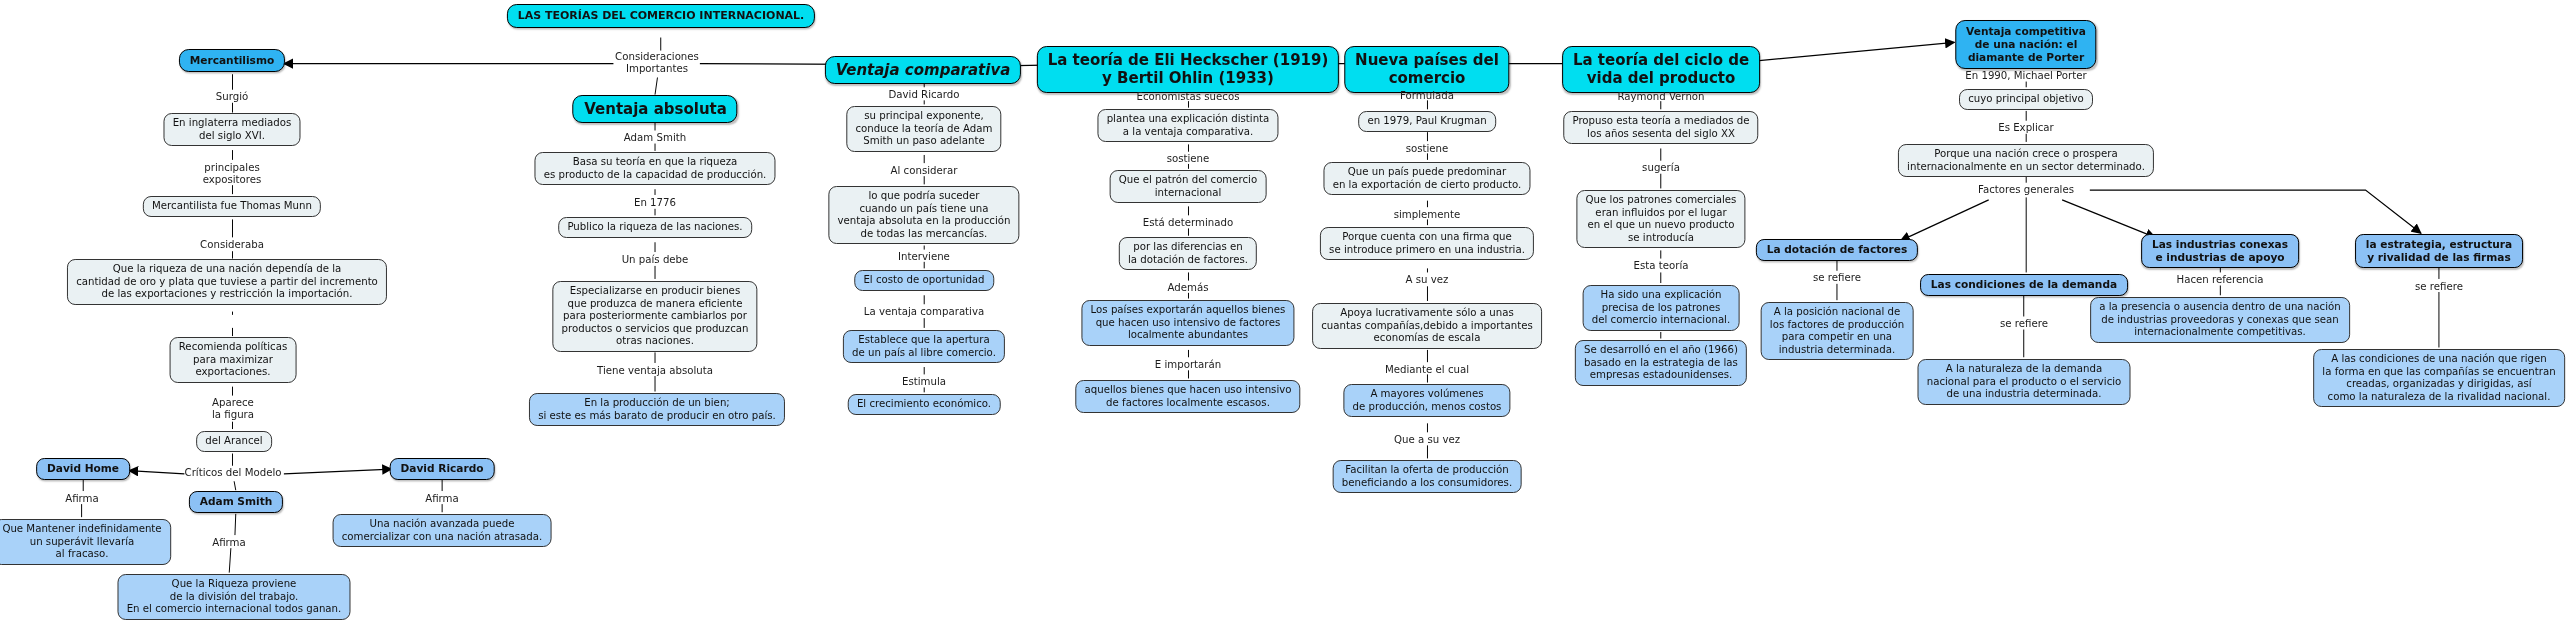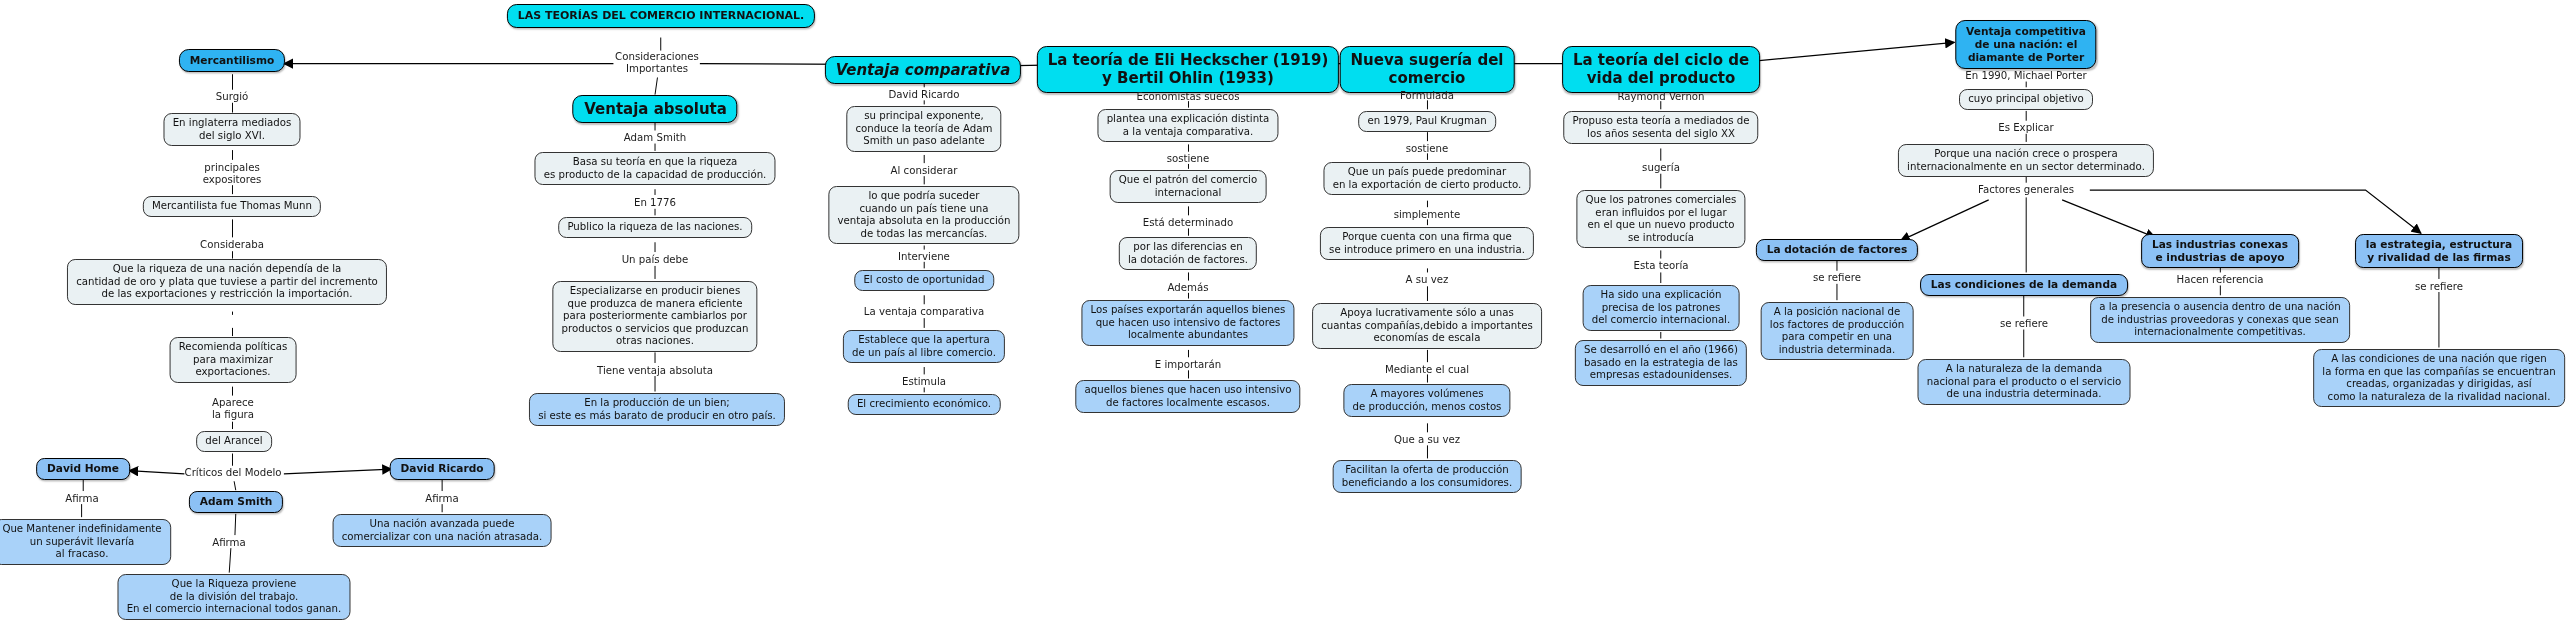--- a/index.html
+++ b/index.html
@@ -216,21 +216,21 @@
   <div class="node gray" style="left:1188px;top:237px;">por las diferencias en
 la dotación de factores.</div>
   <div class="lbl" style="left:1188px;top:282px;">Además</div>
   <div class="node blue" style="left:1188px;top:300px;">Los países exportarán aquellos bienes
 que hacen uso intensivo de factores
 localmente abundantes</div>
   <div class="lbl" style="left:1188px;top:359px;">E importarán</div>
   <div class="node blue" style="left:1188px;top:380px;">aquellos bienes que hacen uso intensivo
 de factores localmente escasos.</div>
 
-  <div class="node topic" style="left:1427px;top:46px;">Nueva sugería del
+  <div class="node topic" style="left:1427px;top:46px;">Nueva países del
 comercio</div>
   <div class="lbl" style="left:1427px;top:90px;">Formulada</div>
   <div class="node gray" style="left:1427px;top:111px;">en 1979, Paul Krugman</div>
   <div class="lbl" style="left:1427px;top:143px;">sostiene</div>
   <div class="node gray" style="left:1427px;top:162px;">Que un país puede predominar
 en la exportación de cierto producto.</div>
   <div class="lbl" style="left:1427px;top:209px;">simplemente</div>
   <div class="node gray" style="left:1427px;top:227px;">Porque cuenta con una firma que
 se introduce primero en una industria.</div>
   <div class="lbl" style="left:1427px;top:274px;">A su vez</div>
@@ -272,21 +272,21 @@
 internacionalmente en un sector determinado.</div>
   <div class="lbl" style="left:2026px;top:184px;">Factores generales</div>
 
   <div class="node person" style="left:1837px;top:239px;">La dotación de factores</div>
   <div class="lbl" style="left:1837px;top:272px;">se refiere</div>
   <div class="node blue" style="left:1837px;top:302px;">A la posición nacional de
 los factores de producción
 para competir en una
 industria determinada.</div>
 
-  <div class="node person" style="left:2024px;top:274px;border-radius:9px;">Las condiciones de la demanda</div>
+  <div class="node person" style="left:2024px;top:274px;">Las condiciones de la demanda</div>
   <div class="lbl" style="left:2024px;top:318px;">se refiere</div>
   <div class="node blue" style="left:2024px;top:359px;">A la naturaleza de la demanda
 nacional para el producto o el servicio
 de una industria determinada.</div>
 
   <div class="node person" style="left:2220px;top:234px;">Las industrias conexas
 e industrias de apoyo</div>
   <div class="lbl" style="left:2220px;top:274px;">Hacen referencia</div>
   <div class="node blue" style="left:2220px;top:297px;">a la presencia o ausencia dentro de una nación
 de industrias proveedoras y conexas que sean

